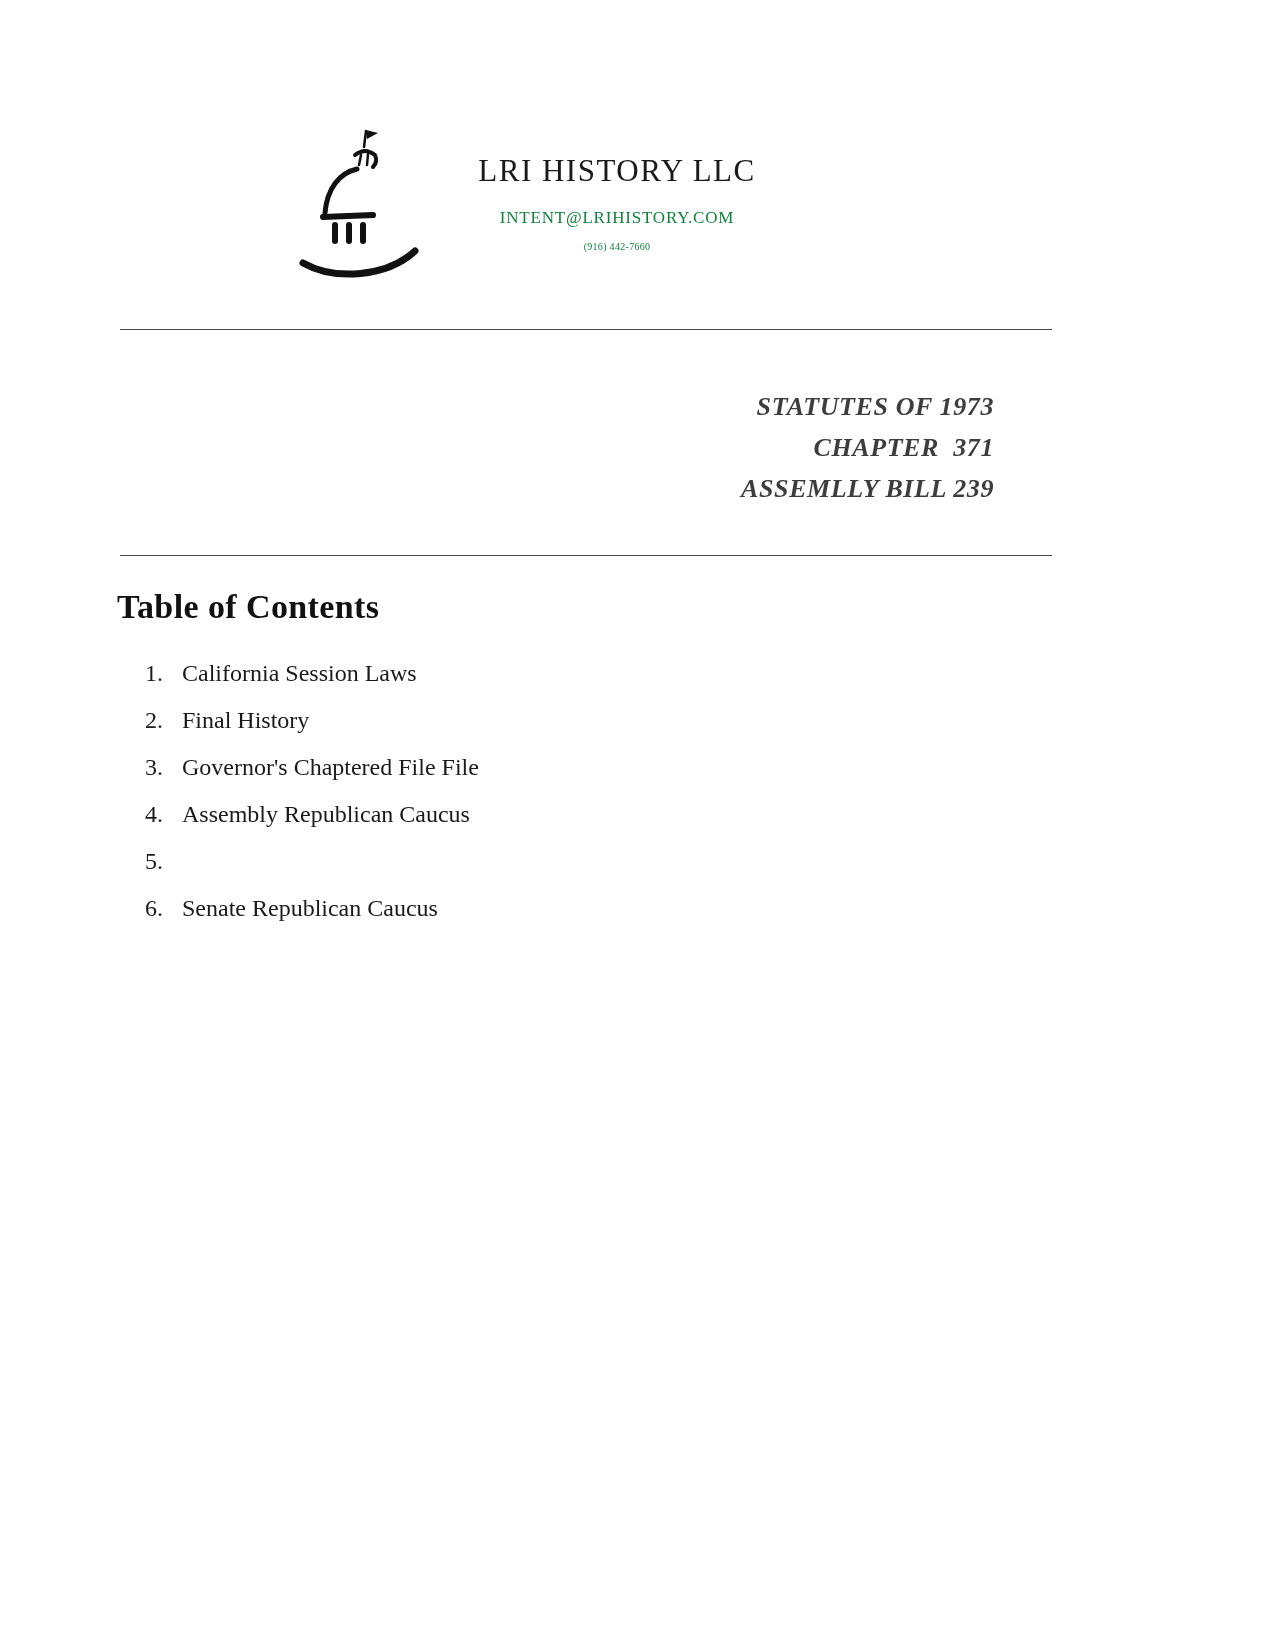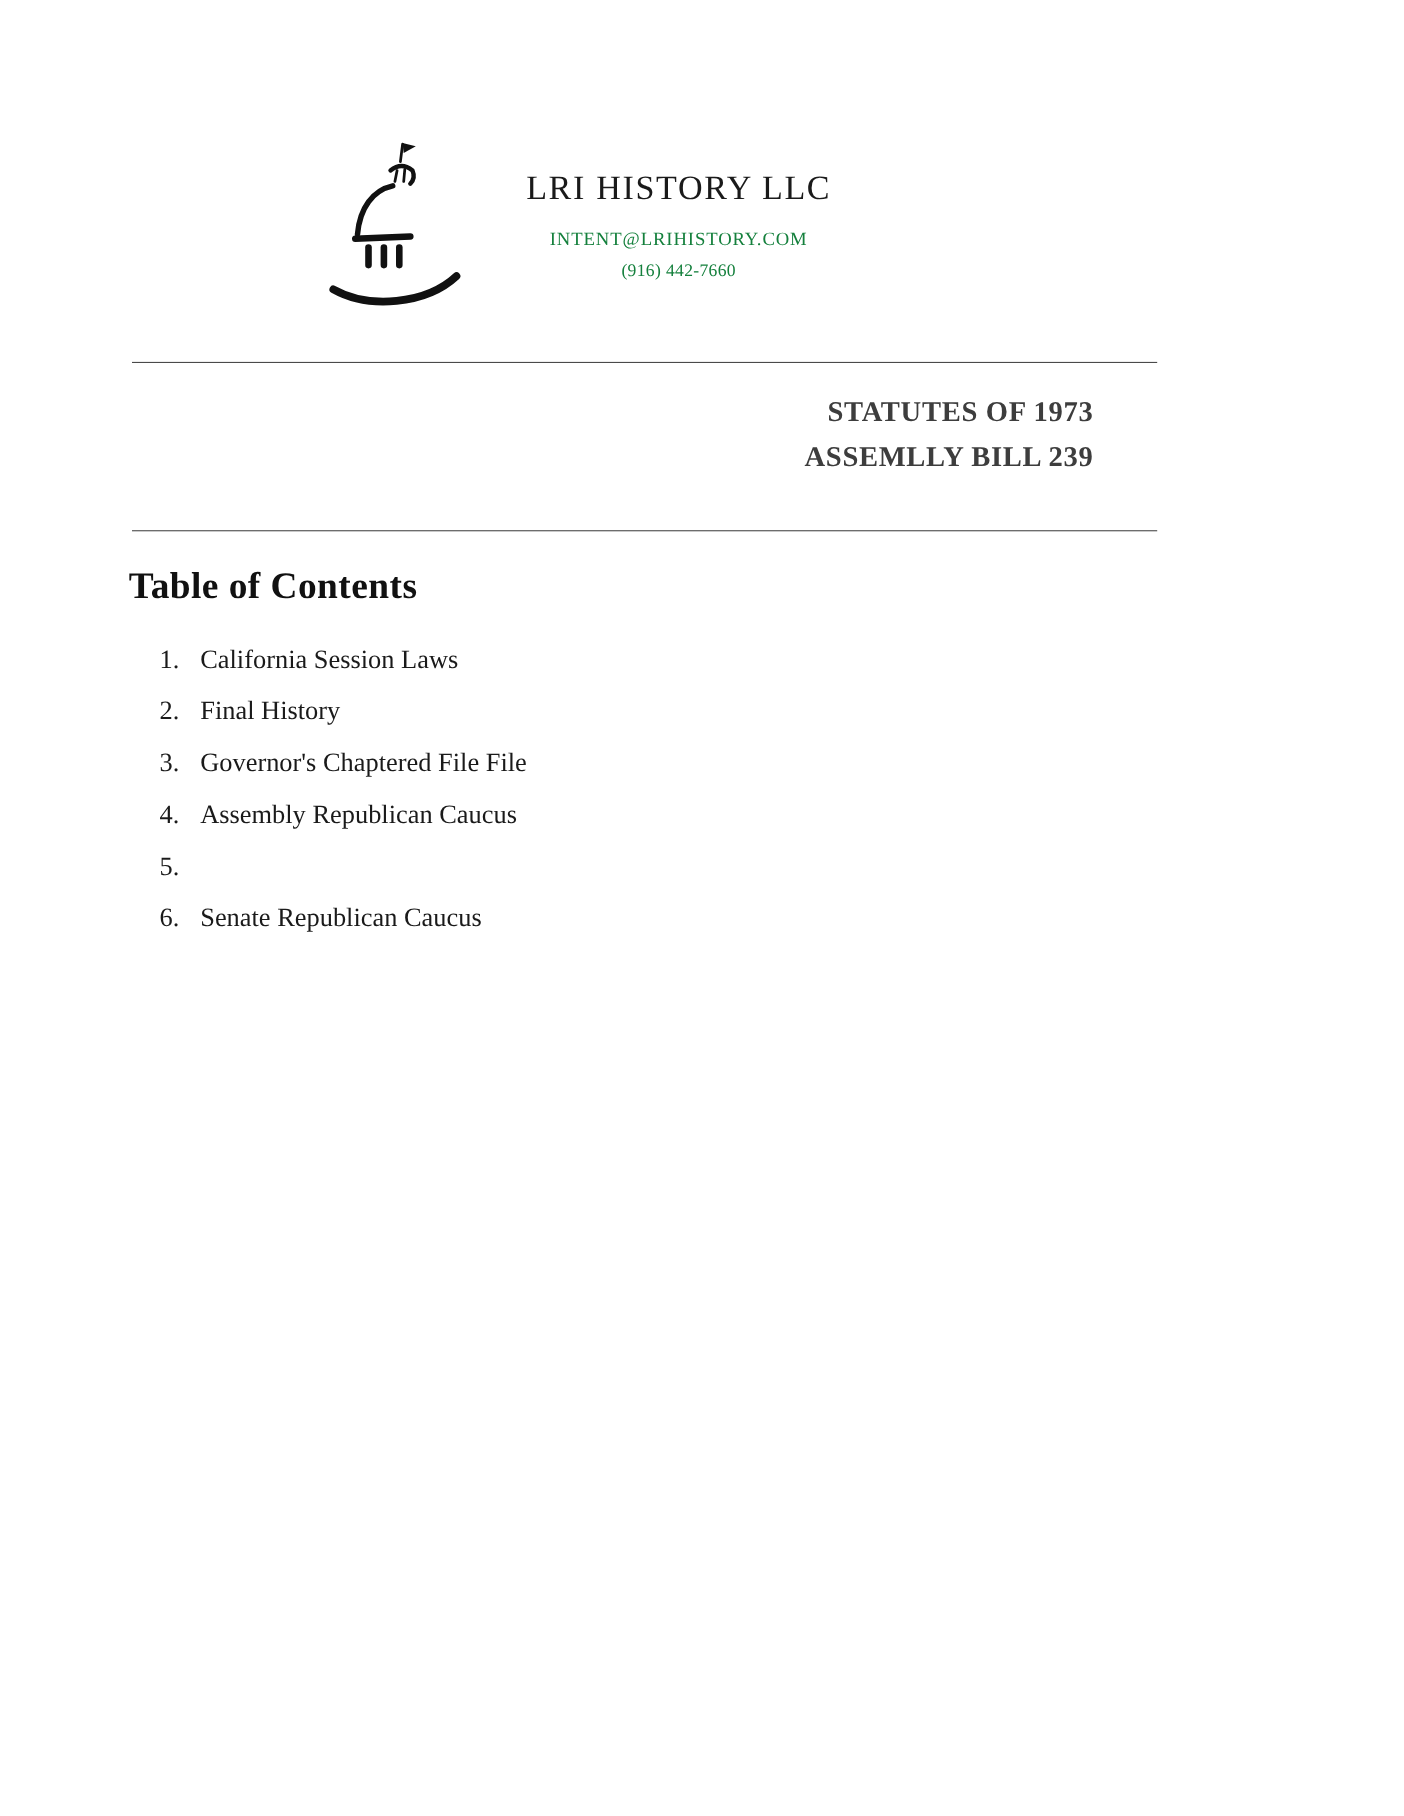--- a/index.html
+++ b/index.html
@@ -41,37 +41,38 @@
     margin-bottom: 14px;
     white-space: pre;
   }
   .contact-line {
     font-size: 17px;
     letter-spacing: 0.8px;
     line-height: 29px;
     color: #15803d;
     white-space: pre;
   }
-  .contact-line.phone { font-size: 16px; letter-spacing: 0.3px; }
+  .contact-line.phone { font-size: 10px; letter-spacing: 0.3px; }
 
   
   .rule {
     border: none;
     border-top: 1.6px solid #4a4a4a;
     margin-left: 120px;
     width: 932px;
   }
   .rule.top { margin-top: 44px; }
   .rule.bottom { margin-top: 46px; }
 
   
   .title-block {
-    margin-top: 24px;
+    margin-top: 56px;
     padding-right: 282px;
     text-align: right;
+    font-style: italic;
   }
   .title-line {
     font-size: 26px;
     font-weight: 700;
     line-height: 41px;
     letter-spacing: 0.6px;
     color: #3d3d3d;
     white-space: pre;
   }
 
@@ -134,20 +135,21 @@
       <div class="company-name">LRI HISTORY LLC</div>
       <div class="contact-line">INTENT@LRIHISTORY.COM</div>
       <div class="contact-line phone">(916) 442-7660</div>
     </div>
   </header>
 
   <hr class="rule top">
 
   <section class="title-block">
     <div class="title-line">STATUTES OF 1973</div>
+    <div class="title-line">CHAPTER  371</div>
     <div class="title-line">ASSEMLLY BILL 239</div>
   </section>
 
   <hr class="rule bottom">
 
   <section class="toc">
     <h2 class="toc-heading">Table of Contents</h2>
     <ol class="toc-list">
       <li class="toc-item">
         <span class="toc-num">1.</span>

